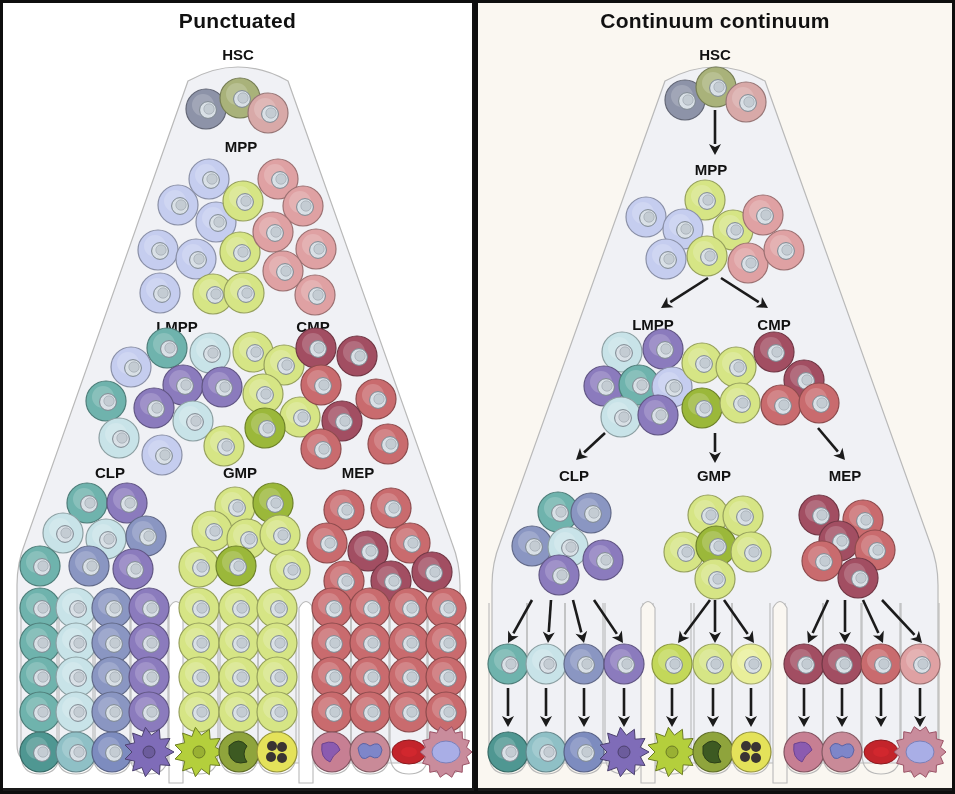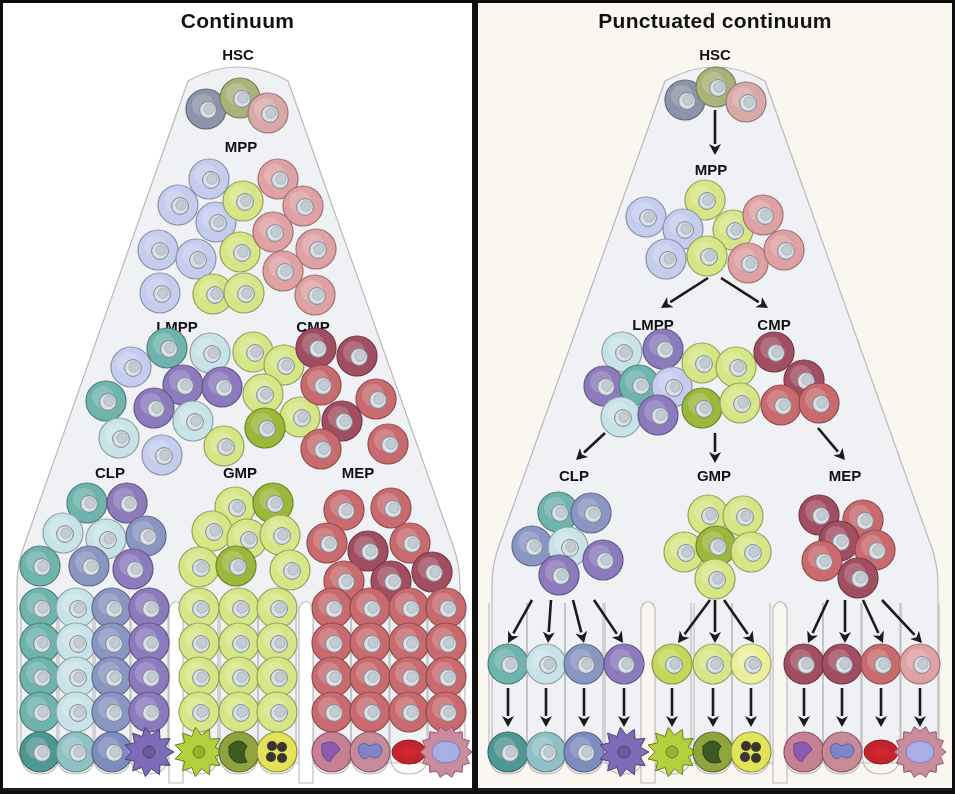--- a/index.html
+++ b/index.html
@@ -10,21 +10,21 @@
   .frame { position:absolute; left:0; top:0; width:955px; height:794px; box-sizing:border-box; border:3px solid #0e0e0e; pointer-events:none; }
   .divider { position:absolute; left:474px; top:0; width:4px; height:794px; background:#0e0e0e; }
   .title { position:absolute; top:6px; left:0; width:100%; text-align:center; font-weight:bold; font-size:21px; color:#111; letter-spacing:0.3px; }
   svg { position:absolute; left:0; top:0; }
   .lbl { font-family:"Liberation Sans", sans-serif; font-size:15px; fill:#111; text-anchor:middle; font-weight:bold; }
 </style>
 </head>
 <body>
 
 <div class="panel" id="panel-left">
-  <div class="title">Continuum</div>
+  <div class="title">Punctuated</div>
   <svg id="svg-left" width="471" height="785">
       <path d="M185 78 Q235 50 285 78 L449 540 Q457 560 457 582 L457 742 Q457 760 439 760 L32 760 Q14 760 14 742 L14 582 Q14 560 22 540 L185 78Z" fill="#f0f1f5" stroke="#b9b9b9" stroke-width="1.2"></path>
       <path d="M18 600 L18 751 Q18 771 37 771 Q56 771 56 751 L56 600" fill="none" stroke="#b9b9b9" stroke-width="1.1"></path>
       <path d="M54 600 L54 751 Q54 771 73 771 Q92 771 92 751 L92 600" fill="none" stroke="#b9b9b9" stroke-width="1.1"></path>
       <path d="M90 600 L90 751 Q90 771 109 771 Q128 771 128 751 L128 600" fill="none" stroke="#b9b9b9" stroke-width="1.1"></path>
       <path d="M127 600 L127 751 Q127 771 146 771 Q165 771 165 751 L165 600" fill="none" stroke="#b9b9b9" stroke-width="1.1"></path>
       <path d="M177 600 L177 751 Q177 771 196 771 Q215 771 215 751 L215 600" fill="none" stroke="#b9b9b9" stroke-width="1.1"></path>
       <path d="M217 600 L217 751 Q217 771 236 771 Q255 771 255 751 L255 600" fill="none" stroke="#b9b9b9" stroke-width="1.1"></path>
       <path d="M255 600 L255 751 Q255 771 274 771 Q293 771 293 751 L293 600" fill="none" stroke="#b9b9b9" stroke-width="1.1"></path>
       <path d="M310 600 L310 751 Q310 771 329 771 Q348 771 348 751 L348 600" fill="none" stroke="#b9b9b9" stroke-width="1.1"></path>
@@ -749,21 +749,21 @@
         <circle cx="445" cy="710" r="8.4" fill="#d9e0e6" stroke="#7d8790" stroke-width="1"></circle>
         <circle cx="446" cy="709" r="5.2" fill="#c4ccd3" stroke="#9aa3ab" stroke-width="0.6"></circle>
       </g>
       <g>
         <path d="M469.0 749.0L463.5 753.7L466.4 760.3L459.4 762.1L459.2 769.3L452.1 767.9L448.8 774.3L443.0 770.0L437.2 774.3L433.9 767.9L426.8 769.3L426.6 762.1L419.6 760.3L422.5 753.7L417.0 749.0L422.5 744.3L419.6 737.7L426.6 735.9L426.8 728.7L433.9 730.1L437.2 723.7L443.0 728.0L448.8 723.7L452.1 730.1L459.2 728.7L459.4 735.9L466.4 737.7L463.5 744.3Z" fill="#c98c9c" stroke="#9b5265"></path>
         <ellipse cx="443" cy="749" rx="14" ry="11" fill="#a9aee6" stroke="#7b80b9"></ellipse>
       </g>
     </svg>
 </div>
 <div class="panel" id="panel-right">
-  <div class="title">Punctuated continuum</div>
+  <div class="title">Continuum continuum</div>
   <svg id="svg-right" width="474" height="785">
       <path d="M187 78 Q237 50 287 78 L452 540 Q460 560 460 582 L460 742 Q460 760 442 760 L32 760 Q14 760 14 742 L14 582 Q14 560 22 540 L187 78Z" fill="#f0f1f5" stroke="#b9b9b9" stroke-width="1.2"></path>
       <path d="M11 600 L11 751 Q11 771 30 771 Q49 771 49 751 L49 600" fill="none" stroke="#b9b9b9" stroke-width="1.1"></path>
       <path d="M49 600 L49 751 Q49 771 68 771 Q87 771 87 751 L87 600" fill="none" stroke="#b9b9b9" stroke-width="1.1"></path>
       <path d="M87 600 L87 751 Q87 771 106 771 Q125 771 125 751 L125 600" fill="none" stroke="#b9b9b9" stroke-width="1.1"></path>
       <path d="M127 600 L127 751 Q127 771 146 771 Q165 771 165 751 L165 600" fill="none" stroke="#b9b9b9" stroke-width="1.1"></path>
       <path d="M175 600 L175 751 Q175 771 194 771 Q213 771 213 751 L213 600" fill="none" stroke="#b9b9b9" stroke-width="1.1"></path>
       <path d="M216 600 L216 751 Q216 771 235 771 Q254 771 254 751 L254 600" fill="none" stroke="#b9b9b9" stroke-width="1.1"></path>
       <path d="M254 600 L254 751 Q254 771 273 771 Q292 771 292 751 L292 600" fill="none" stroke="#b9b9b9" stroke-width="1.1"></path>
       <path d="M307 600 L307 751 Q307 771 326 771 Q345 771 345 751 L345 600" fill="none" stroke="#b9b9b9" stroke-width="1.1"></path>

